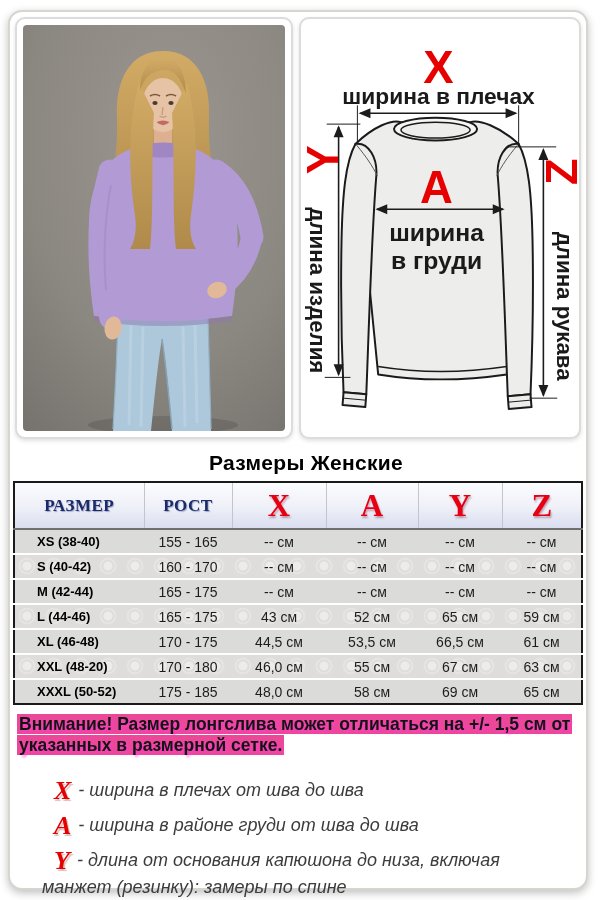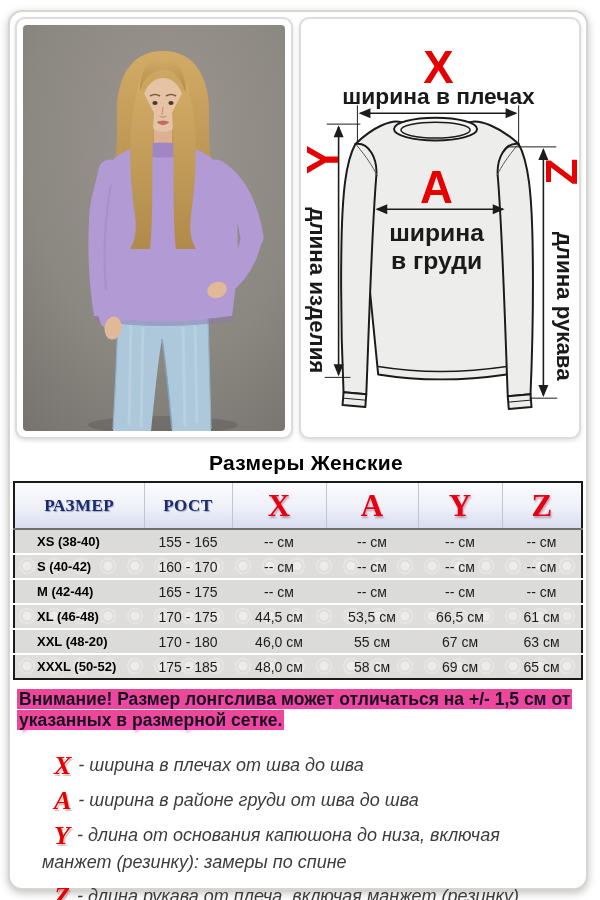--- a/index.html
+++ b/index.html
@@ -254,20 +254,28 @@
       </tr>
       <tr>
         <td class="c-size">M (42-44)</td>
         <td>165 - 175</td>
         <td>-- см</td>
         <td>-- см</td>
         <td>-- см</td>
         <td>-- см</td>
       </tr>
       <tr>
+        <td class="c-size">L (44-46)</td>
+        <td>165 - 175</td>
+        <td>43 см</td>
+        <td>52 см</td>
+        <td>65 см</td>
+        <td>59 см</td>
+      </tr>
+      <tr>
         <td class="c-size">XL (46-48)</td>
         <td>170 - 175</td>
         <td>44,5 см</td>
         <td>53,5 см</td>
         <td>66,5 см</td>
         <td>61 см</td>
       </tr>
       <tr>
         <td class="c-size">XXL (48-20)</td>
         <td>170 - 180</td>

